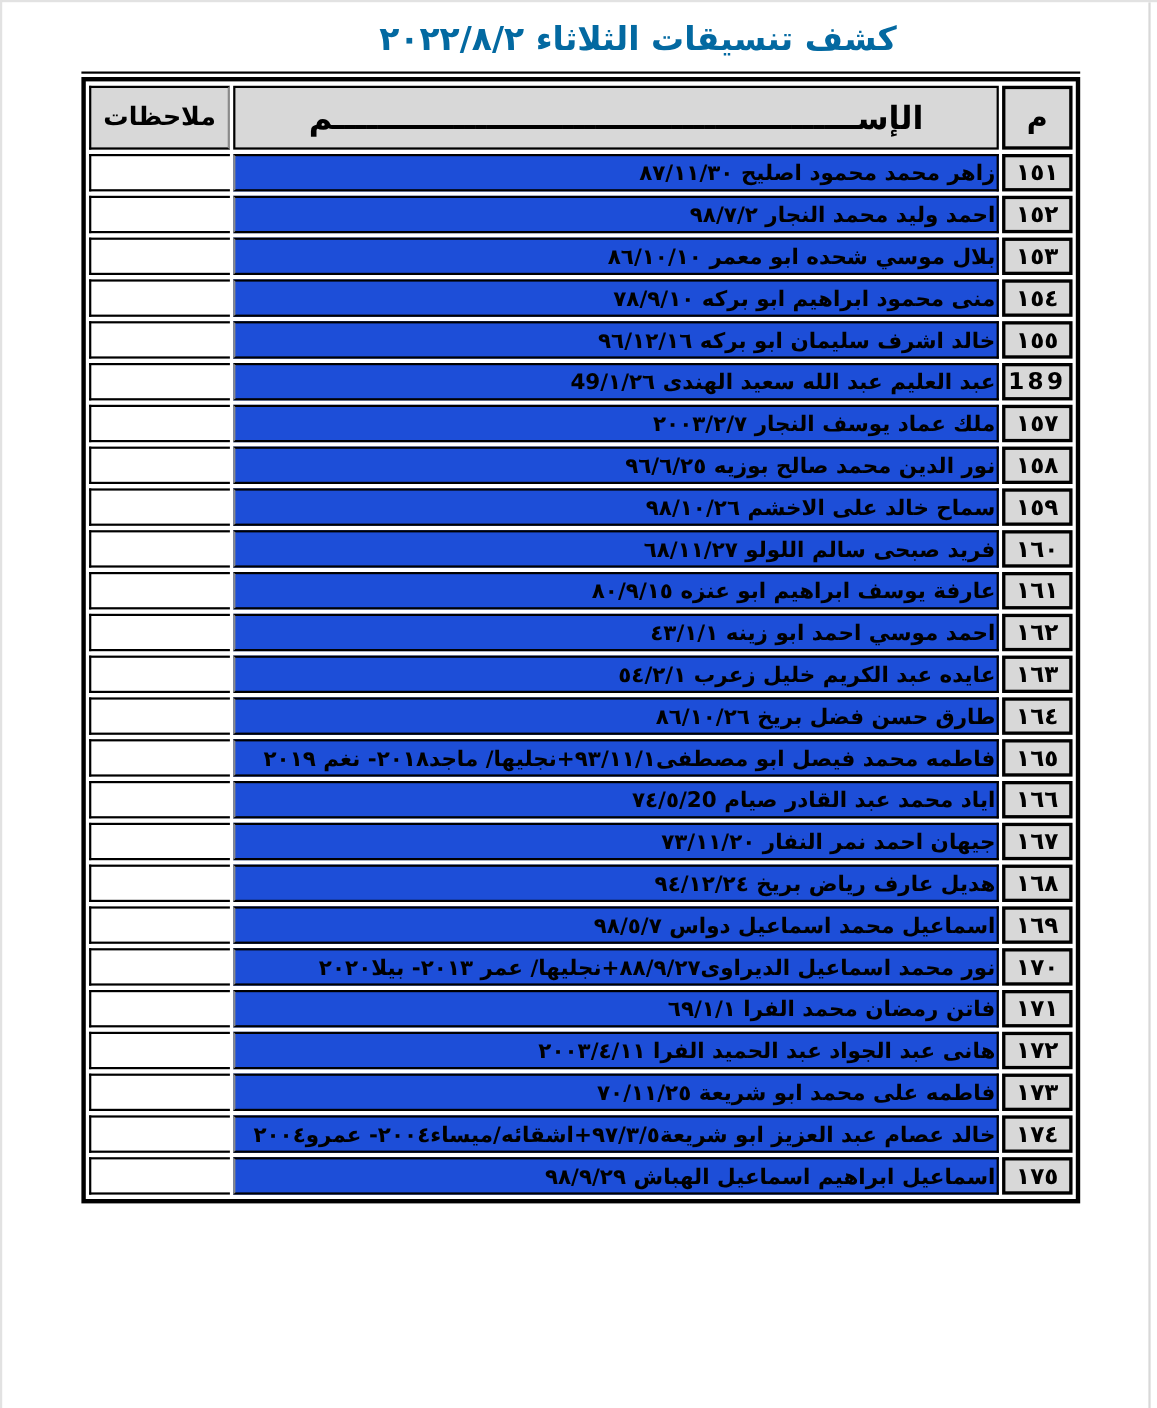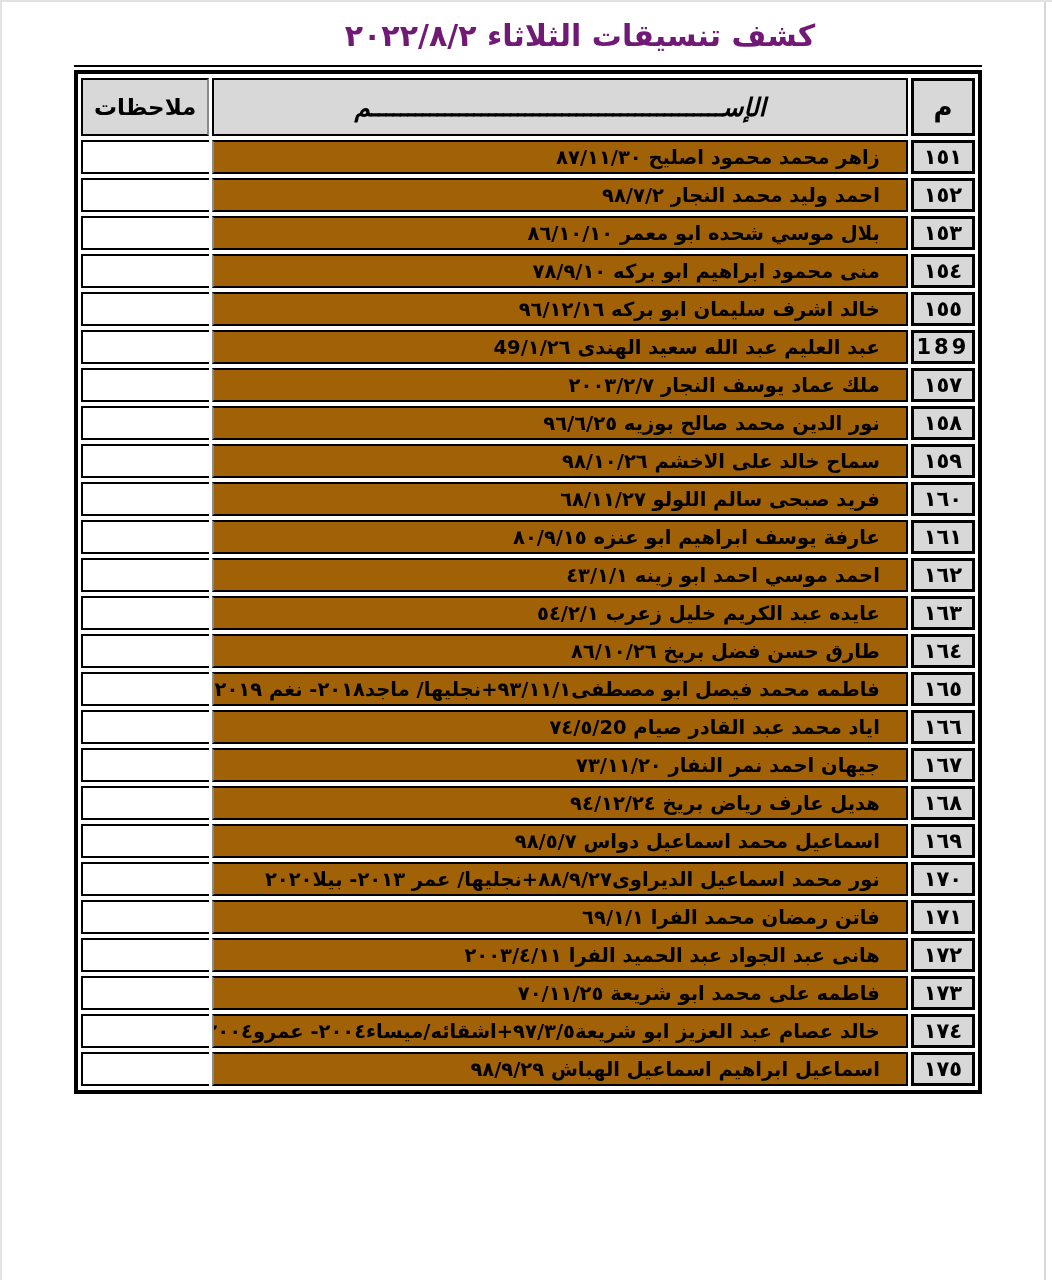--- a/index.html
+++ b/index.html
@@ -4,49 +4,49 @@
 <style>
   html,body{margin:0;padding:0;}
   body{
     width:1052px;height:1280px;background:#ffffff;position:relative;
     font-family:"DejaVu Sans",sans-serif;overflow:hidden;
     border-top:2px solid #e2e2e2;border-left:2px solid #e2e2e2;box-sizing:border-box;
   }
   .scan-edge-right{position:absolute;top:0;left:1042px;width:2px;height:1280px;background:#d8d8d8;}
   .title{
     width:908px;margin:16px 0 12px 72px;position:relative;left:52px;
-    text-align:center;font-size:30px;font-weight:bold;color:#701a75;direction:rtl;
+    text-align:center;font-size:30px;font-weight:bold;color:#0369a1;direction:rtl;
   }
   .table-wrap{
     width:908px;margin-left:72px;border-top:2px solid #000;padding-top:3px;box-sizing:border-box;
   }
   table.list{
     width:100%;direction:rtl;border:4px solid #000;
     border-collapse:separate;border-spacing:3px 4px;box-sizing:border-box;
     table-layout:fixed;
   }
   th,td{box-sizing:border-box;font-weight:bold;color:#000;overflow:hidden;}
   col.c-num{width:64px;}
   col.c-name{width:694px;}
   col.c-notes{width:128px;}
   th{
     background:#d8d8d8;border:2px solid #000;height:58px;
     text-align:center;vertical-align:middle;white-space:nowrap;
   }
   th.h-num{border-width:3px;font-size:26px;}
-  th.h-name{font-size:25px;letter-spacing:0.5px;font-style:italic;}
+  th.h-name{font-size:29px;letter-spacing:0.5px;}
   th.h-notes{font-size:23px;border-right:2px solid #8a8a8a;margin-left:19px;}
   td{height:34px;vertical-align:middle;}
   td.cell-num{
     background:#d8d8d8;border:3px solid #000;text-align:center;
     font-size:21px;letter-spacing:3px;white-space:nowrap;
   }
   td.cell-name{
-    background:#a16207;border:2px solid #000;border-left:2px solid #8a8a8a;
-    text-align:right;padding:0 26px 0 4px;font-size:19.5px;white-space:nowrap;
+    background:#1d4ed8;border:2px solid #000;border-left:2px solid #8a8a8a;
+    text-align:right;padding:0 1px 0 4px;font-size:19.5px;white-space:nowrap;
   }
   td.cell-notes{
     background:#fff;border:2px solid #000;border-right:none;
   }
 </style>
 </head>
 <body>
 
 <div class="scan-edge-right"></div>
 

